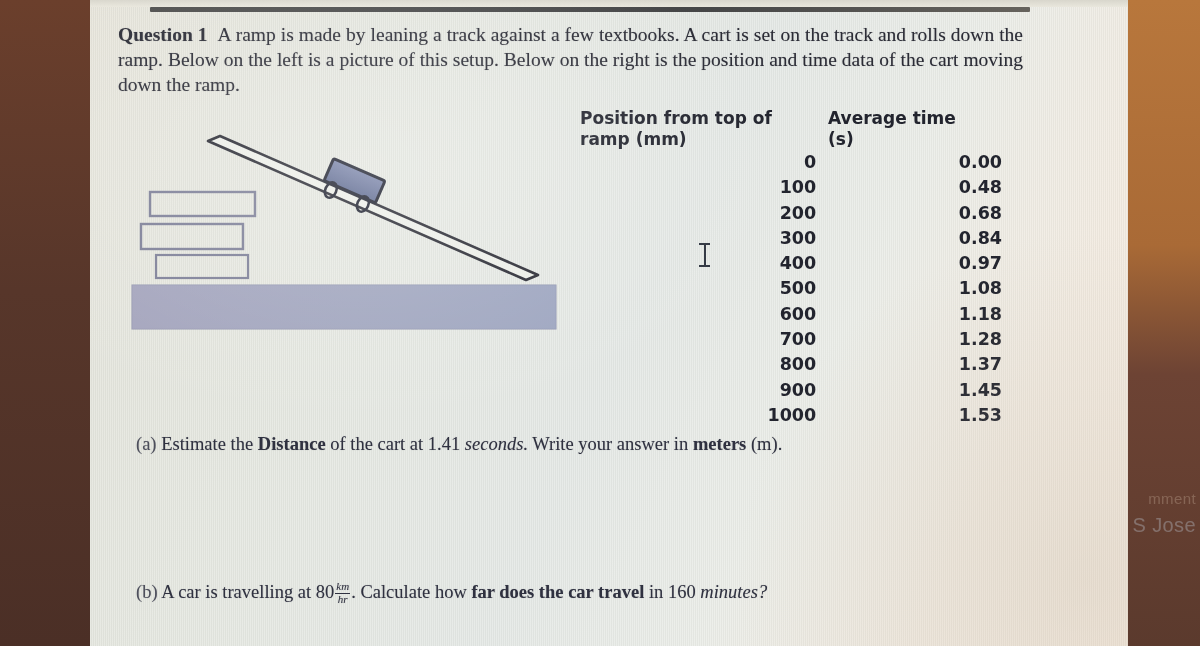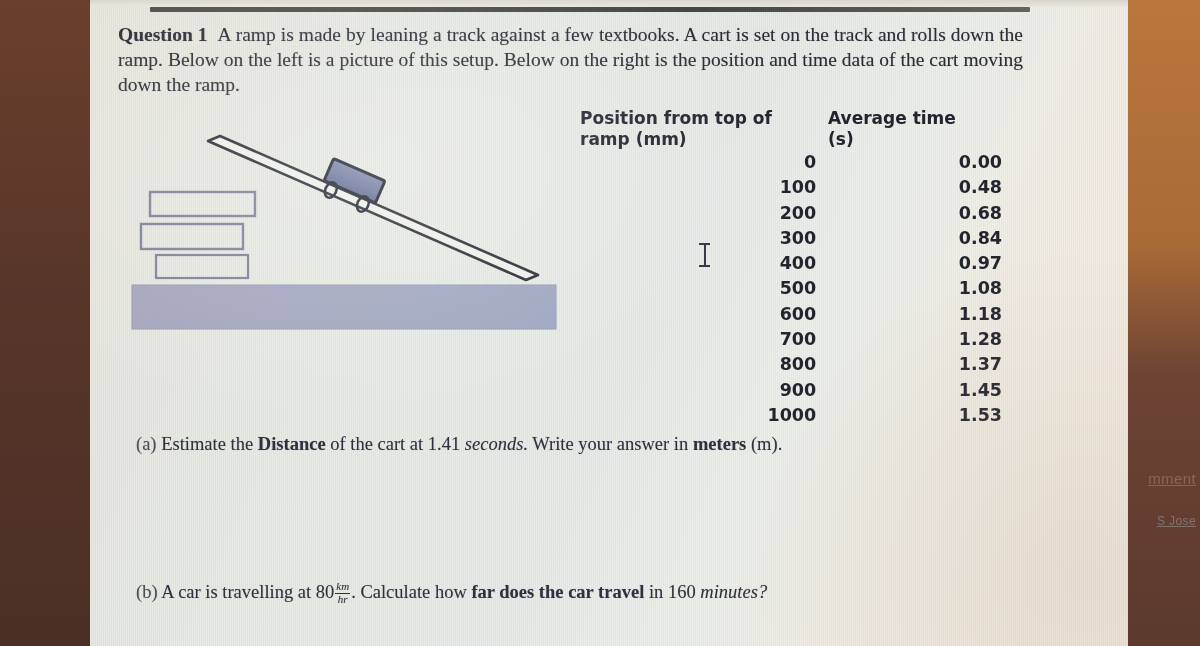--- a/index.html
+++ b/index.html
@@ -17,22 +17,22 @@
     background:linear-gradient(180deg,#6b3f2c 0%,#57362a 45%,#4b2f26 100%);
   }
   .backdrop-right{
     position:absolute;left:1126px;top:0;width:74px;height:646px;
     background:linear-gradient(180deg,#b8773c 0%,#a96a36 38%,#6d4334 58%,#5b3a2d 100%);
   }
   .backdrop-right-text{
     position:absolute;right:4px;font-family:"Liberation Sans",sans-serif;
     color:rgba(255,235,215,.22);font-size:15px;letter-spacing:.4px;white-space:nowrap;
   }
-  .brt-1{top:470px;text-decoration:underline;}
-  .brt-2{top:514px;font-size:12px;color:rgba(210,230,245,.30);text-decoration:underline;}
+  .brt-1{top:490px;}
+  .brt-2{top:514px;font-size:20px;color:rgba(210,230,245,.30);}
 
   
   .screen{
     position:absolute;left:90px;top:0;width:1038px;height:646px;
     background:
       repeating-linear-gradient(90deg, rgba(255,255,255,.07) 0px, rgba(255,255,255,.07) 1px, rgba(0,0,0,.035) 1px, rgba(0,0,0,.035) 2px),
       linear-gradient(115deg,#e8e6dc 0%, #e6e7df 14%, #e7eae4 34%, #e6eae7 52%, #eceee9 68%, #f3ece2 84%, #f7ece0 100%);
   }
   .screen-glare{
     position:absolute;left:90px;top:0;width:1038px;height:646px;

